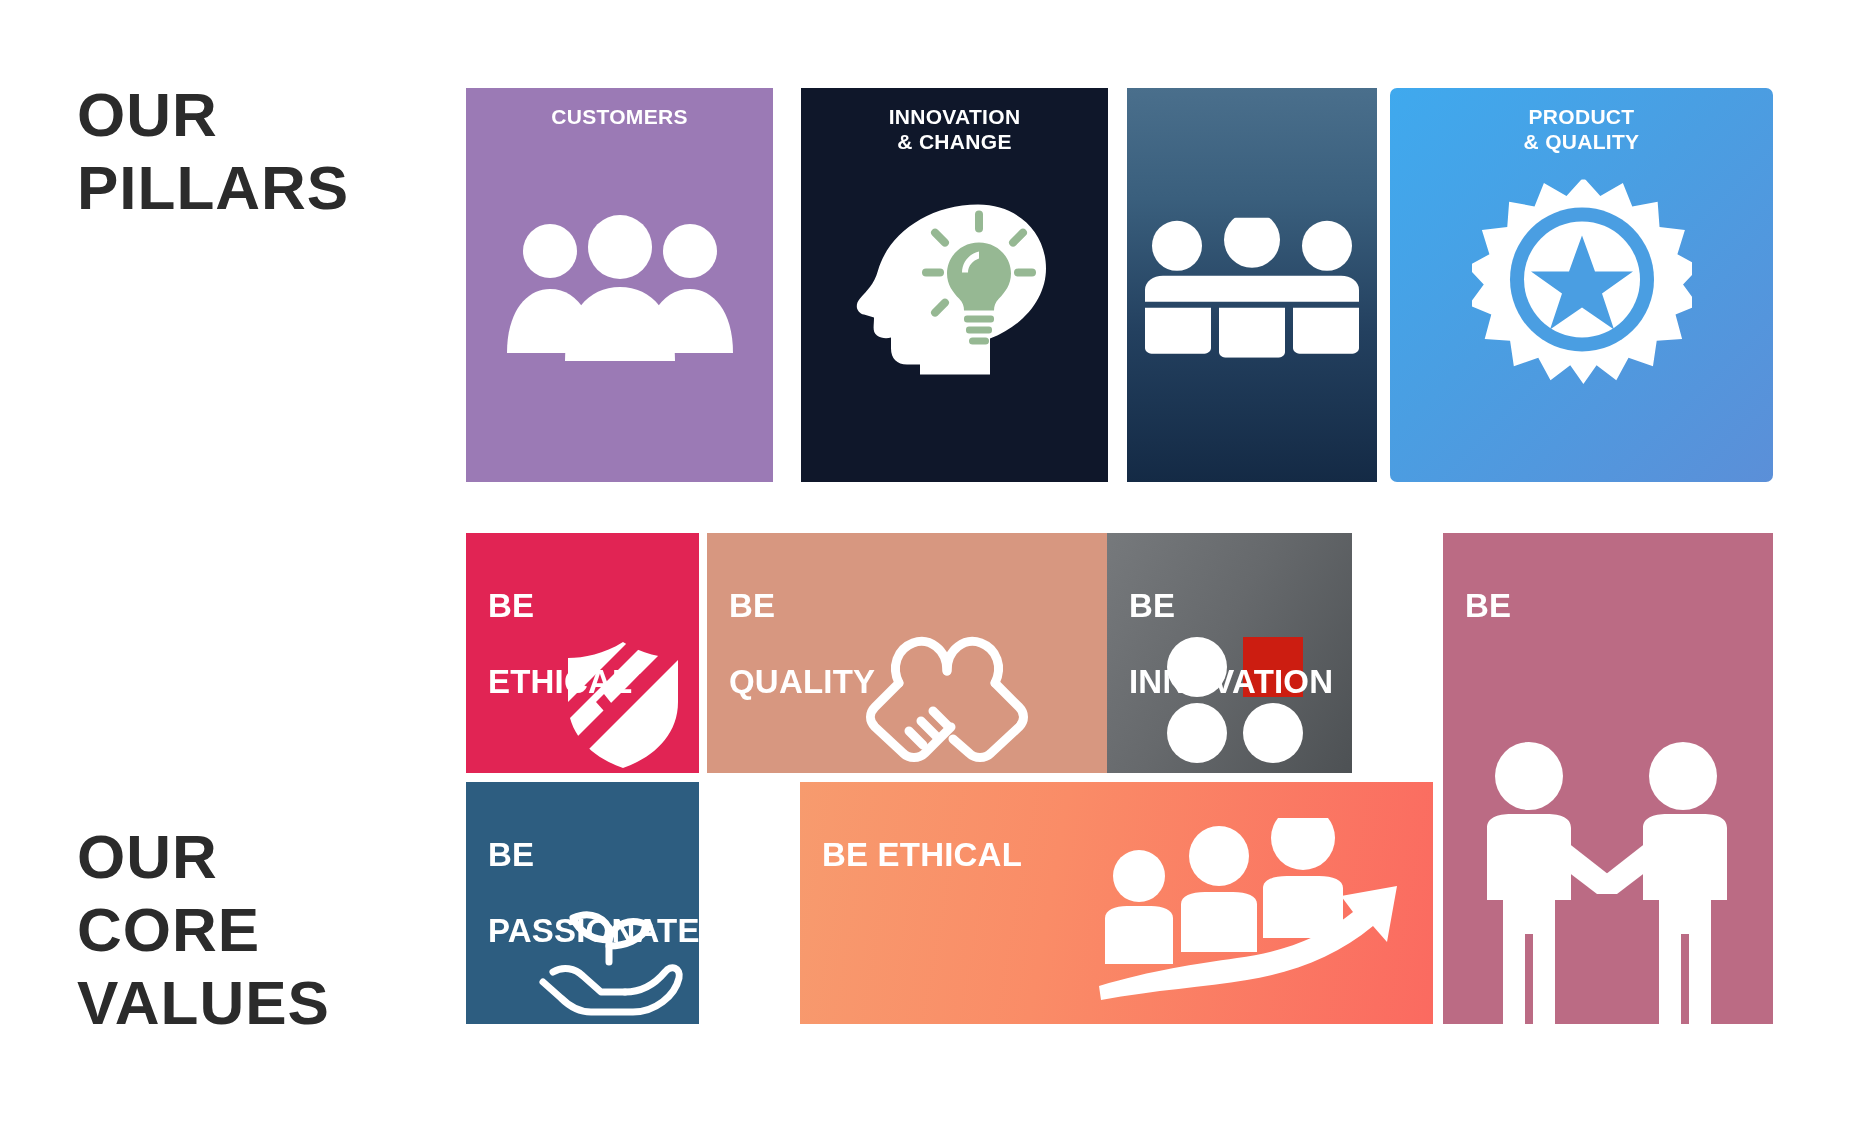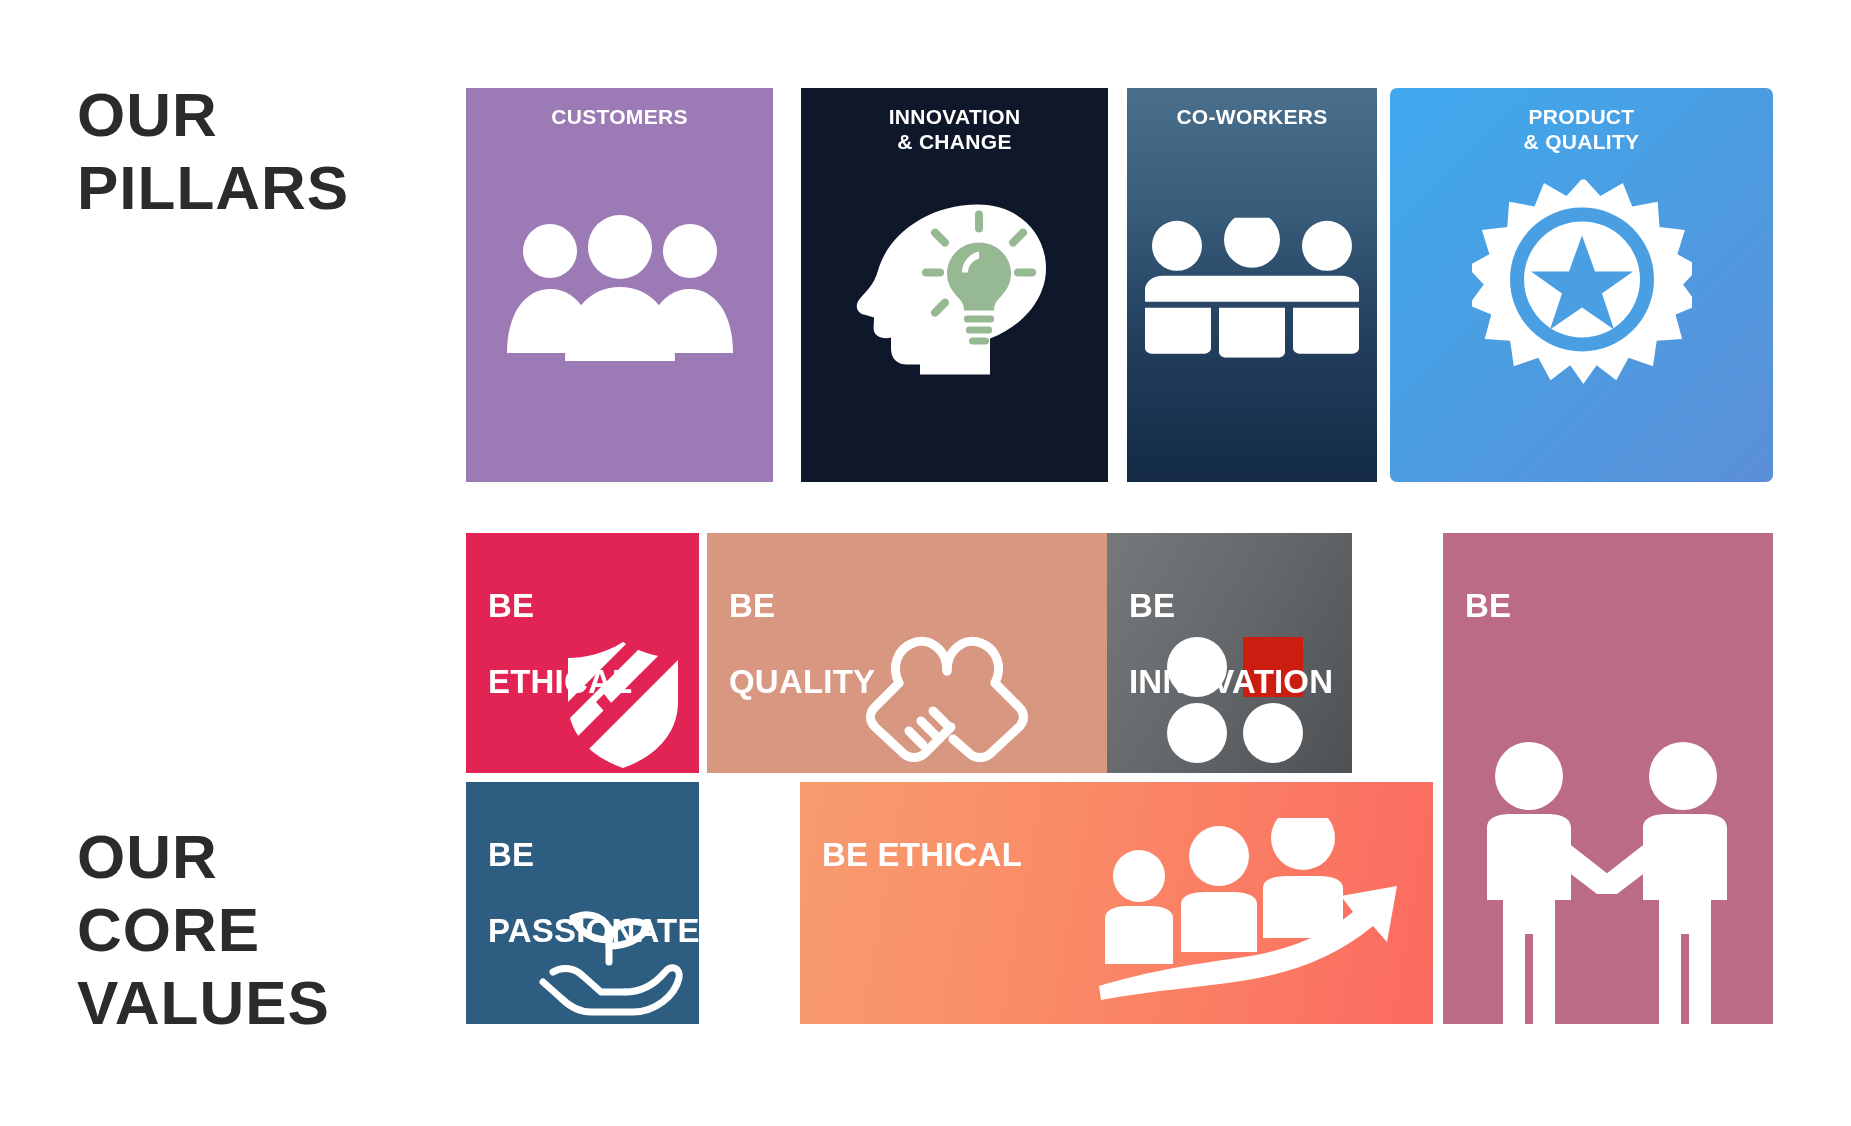--- a/index.html
+++ b/index.html
@@ -165,21 +165,20 @@
         <rect x="164" y="28" width="8" height="22" rx="4" transform="rotate(45 168 39)"></rect>
         <rect x="86" y="98" width="8" height="22" rx="4" transform="rotate(45 90 109)"></rect>
       </g>
 
       <path fill="#ffffff" d="M112 74 C112 64 119 55 129 53 L129 60 C123 62 118 67 118 74 Z"></path>
     </svg>
   </div>
 </div>
 
 <div class="tile pillar bg-coworkers" id="tile-coworkers">
-  <div class="tile-title">CO-WORKERS</div>
   <div class="icon-wrap">
     <svg width="230" height="140" viewBox="0 0 230 140" aria-hidden="true">
       <g fill="#ffffff">
         <circle cx="40" cy="28" r="25"></circle>
         <circle cx="115" cy="22" r="28"></circle>
         <circle cx="190" cy="28" r="25"></circle>
 
         <path d="M8 72 C8 64 16 58 26 58 L204 58 C214 58 222 64 222 72 L222 84 L8 84 Z"></path>
 
         <path d="M8 90 L74 90 L74 130 C74 134 70 136 66 136 L16 136 C12 136 8 134 8 130 Z"></path>

